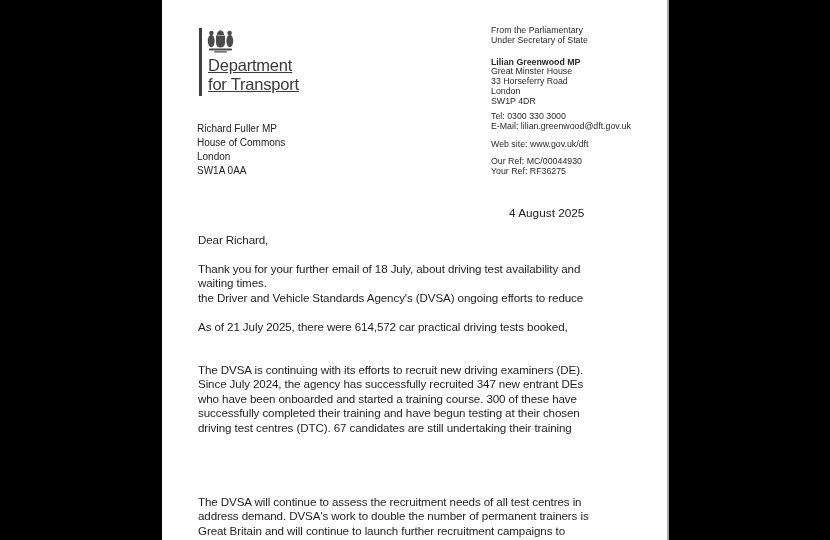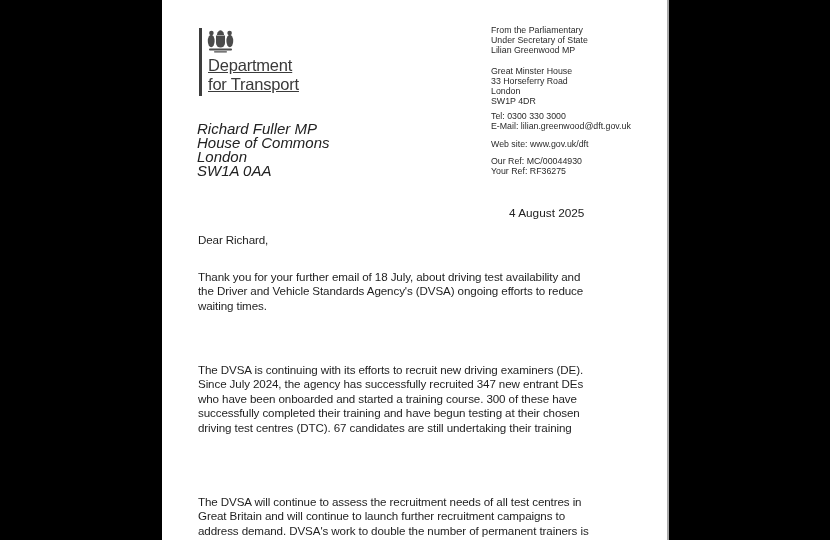--- a/index.html
+++ b/index.html
@@ -45,30 +45,29 @@
 
   
   .hdr {
     position: absolute;
     left: 329px;
     font-size: 8.8px;
     line-height: 9.9px;
     color: #2a2a2a;
     white-space: nowrap;
   }
-  .hdr .bold { font-weight: normal; }
+  .hdr .bold { font-weight: bold; margin-top: 12px; }
 
   
   .recipient {
     position: absolute;
     left: 35px; top: 122px;
-    font-size: 15px;
+    font-size: 10px;
     line-height: 13.9px;
     white-space: nowrap;
-    font-style: italic;
   }
 
   .date {
     position: absolute;
     left: 347px; top: 206px;
     font-size: 11.8px;
     white-space: nowrap;
   }
 
   
@@ -136,37 +135,38 @@
     <div>Richard Fuller MP</div>
     <div>House of Commons</div>
     <div>London</div>
     <div>SW1A 0AA</div>
   </div>
 
   <div class="date">4 August 2025</div>
 
   <div class="salutation bodyline">Dear Richard,</div>
 
-  <div class="para" style="top:270px">
+  <div class="para" style="top:262px">
     <div class="bodyline">Thank you for your further email of 18 July, about driving test availability and</div>
+    <div class="bodyline">waiting times.</div>
     <div class="bodyline">the Driver and Vehicle Standards Agency's (DVSA) ongoing efforts to reduce</div>
-    <div class="bodyline">waiting times.</div>
   </div>
 
   <div class="para" style="top:320px">
+    <div class="bodyline">As of 21 July 2025, there were 614,572 car practical driving tests booked,</div>
   </div>
 
   <div class="para" style="top:363px">
     <div class="bodyline">The DVSA is continuing with its efforts to recruit new driving examiners (DE).</div>
     <div class="bodyline">Since July 2024, the agency has successfully recruited 347 new entrant DEs</div>
     <div class="bodyline">who have been onboarded and started a training course. 300 of these have</div>
     <div class="bodyline">successfully completed their training and have begun testing at their chosen</div>
     <div class="bodyline">driving test centres (DTC). 67 candidates are still undertaking their training</div>
   </div>
 
   <div class="para" style="top:495px">
     <div class="bodyline">The DVSA will continue to assess the recruitment needs of all test centres in</div>
+    <div class="bodyline">address demand. DVSA's work to double the number of permanent trainers is</div>
     <div class="bodyline">Great Britain and will continue to launch further recruitment campaigns to</div>
-    <div class="bodyline">address demand. DVSA's work to double the number of permanent trainers is</div>
     <div class="bodyline">ongoing.</div>
   </div>
 
 </div>
 
 </body></html>

